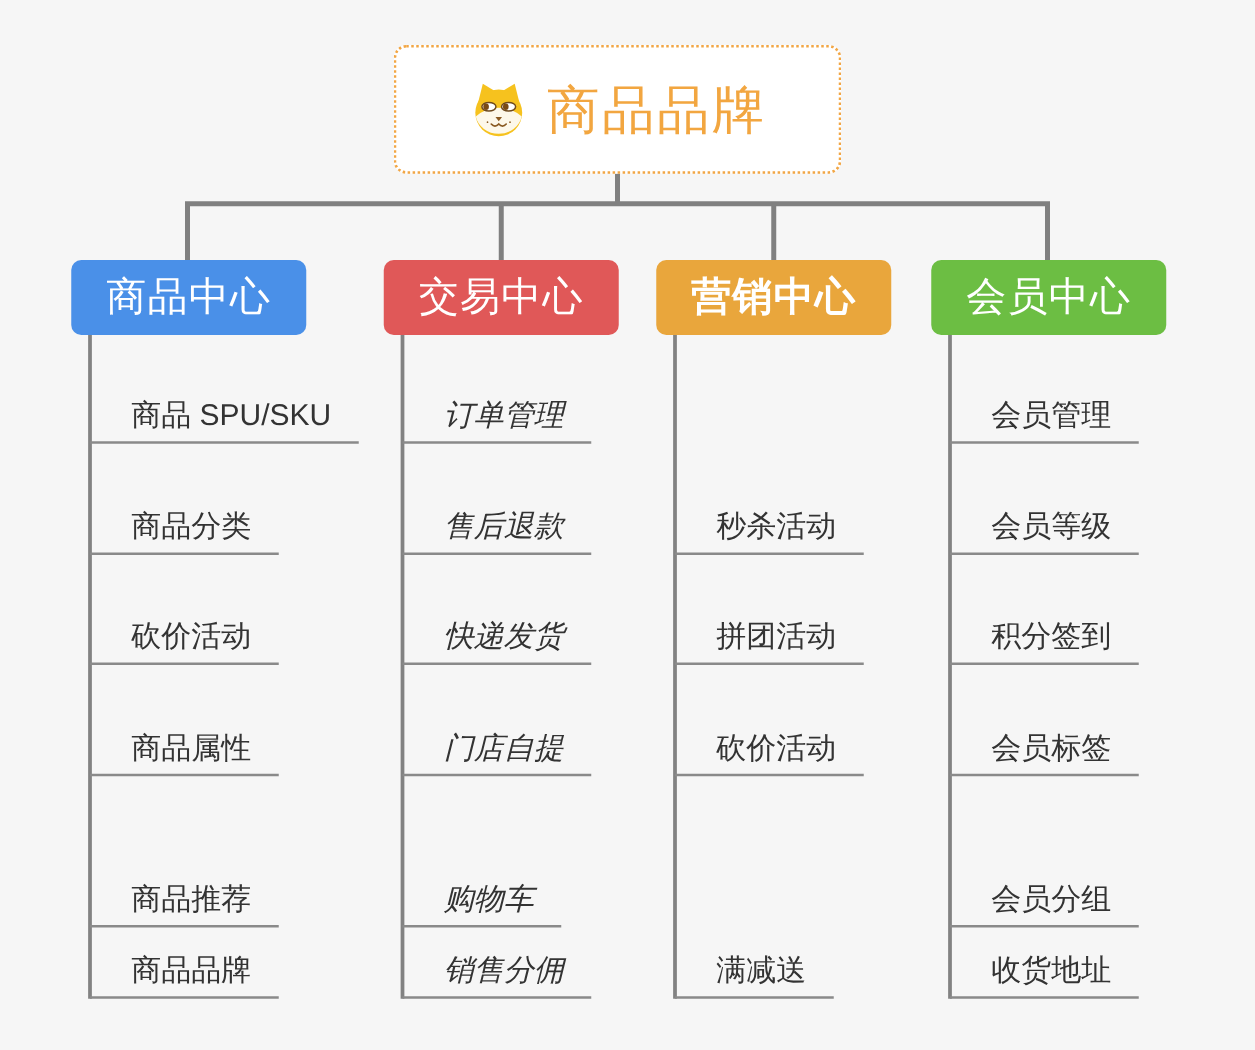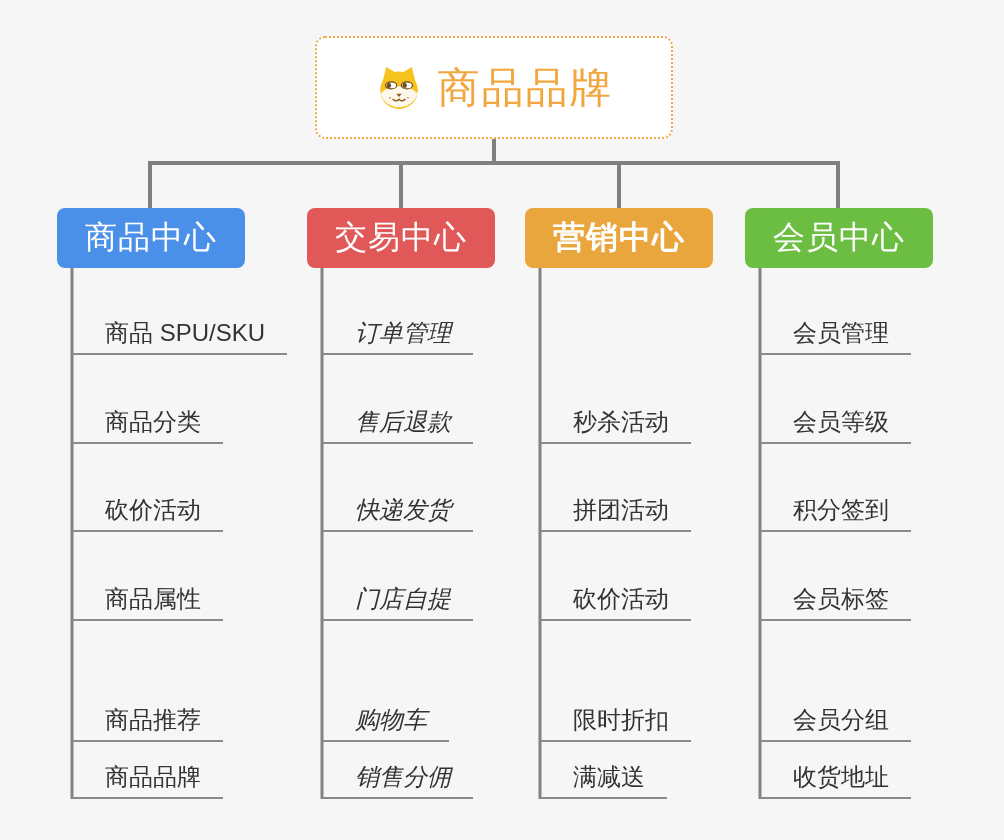--- a/index.html
+++ b/index.html
@@ -139,21 +139,20 @@
   <div class="leaf c2 r1">订单管理</div>
   <div class="leaf c2 r2">售后退款</div>
   <div class="leaf c2 r3">快递发货</div>
   <div class="leaf c2 r4">门店自提</div>
   <div class="leaf c2 r5">购物车</div>
   <div class="leaf c2 r6">销售分佣</div>
 
   <div class="leaf c3 r2">秒杀活动</div>
   <div class="leaf c3 r3">拼团活动</div>
   <div class="leaf c3 r4">砍价活动</div>
-  <div class="leaf c3 r5">限时折扣</div>
   <div class="leaf c3 r6">满减送</div>
 
   <div class="leaf c4 r1">会员管理</div>
   <div class="leaf c4 r2">会员等级</div>
   <div class="leaf c4 r3">积分签到</div>
   <div class="leaf c4 r4">会员标签</div>
   <div class="leaf c4 r5">会员分组</div>
   <div class="leaf c4 r6">收货地址</div>
 
 </div>

